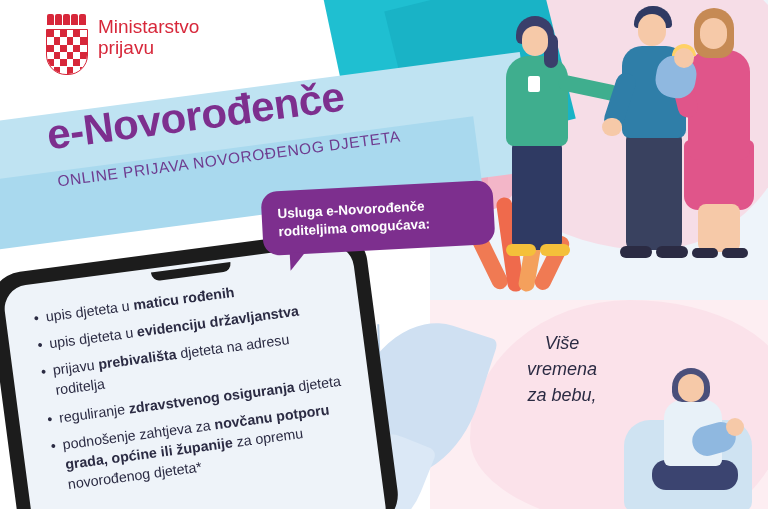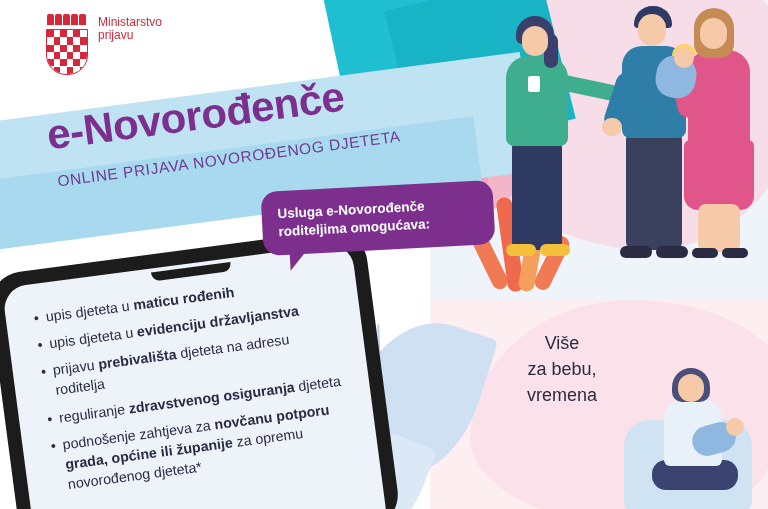--- a/index.html
+++ b/index.html
@@ -61,21 +61,21 @@
   .coa .shield{
     position:absolute;left:2px;top:15px;width:40px;height:44px;
     background:#ffffff;border:1px solid #d7273a;
     border-radius:0 0 20px 20px;overflow:hidden;
   }
   .coa .shield .chk{
     position:absolute;width:6.6px;height:7.3px;background:#d7273a;
   }
   .ministry-text{line-height:1.12;padding-top:2px;}
   .ministry-text .l1{font-size:12.5px;font-weight:bold;color:#d7273a;letter-spacing:.4px;}
-  .ministry-text .l2,.ministry-text .l3{font-size:12px;color:#d7273a;}
+  .ministry-text .l2,.ministry-text .l3{font-size:19px;color:#d7273a;}
 
   
   .title-main{
     position:absolute;left:46px;top:92px;transform:rotate(-7.5deg);
     font-size:42px;font-weight:bold;color:#7d2f8e;letter-spacing:-.5px;z-index:20;
   }
   .title-sub{
     position:absolute;left:56px;top:150px;transform:rotate(-7.5deg);
     font-size:15.5px;color:#6e3b8f;letter-spacing:.6px;z-index:20;
   }
@@ -110,21 +110,21 @@
     font-size:14.2px;line-height:1.42;
   }
   .bullets li{margin-bottom:7px;list-style:none;position:relative;padding-left:12px;}
   .bullets li:before{content:"•";position:absolute;left:0;top:0;color:#2b2b43;}
   .bullets b{font-weight:bold;}
   .bullets ul{margin:0;padding:0;}
 
   
   .right-text{
     position:absolute;left:472px;top:330px;width:180px;text-align:center;
-    color:#2b2b43;font-size:18px;line-height:1.45;z-index:22;
+    color:#2b2b43;font-size:18px;line-height:1.45;z-index:22;font-style:italic;
   }
 
   
   .leaf-big{
     position:absolute;left:356px;top:318px;width:120px;height:165px;
     background:#cfe0f2;border-radius:60% 5% 60% 5%;transform:rotate(18deg);
   }
   .leaf-vein{
     position:absolute;left:20px;top:18px;width:2px;height:120px;background:#b9d0e8;transform:rotate(-20deg);
   }
@@ -329,18 +329,18 @@
             <li><span>reguliranje </span><b>zdravstvenog osiguranja</b><span> djeteta</span></li>
             <li><span>podnošenje zahtjeva za </span><b>novčanu potporu grada, općine ili županije</b><span> za opremu novorođenog djeteta*</span></li>
           </ul>
       </div>
     </div>
   </div>
 
   <div class="right-text">
     <div id="right-lines">
         <div>Više</div>
+        <div>vremena</div>
         <div>za bebu,</div>
-        <div>vremena</div>
       </div>
   </div>
 
 </div>
 
 </body></html>

